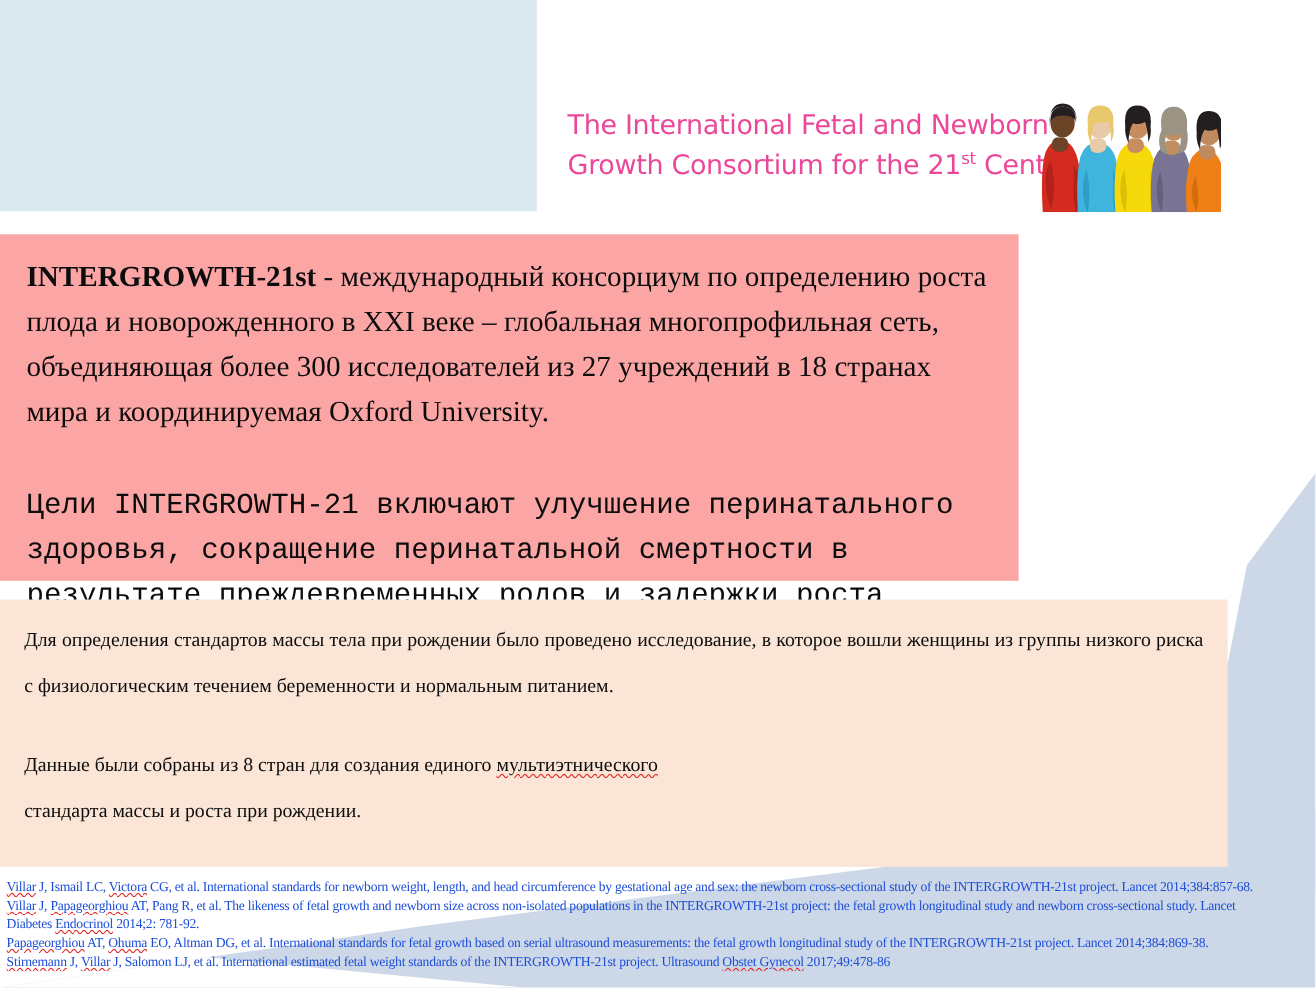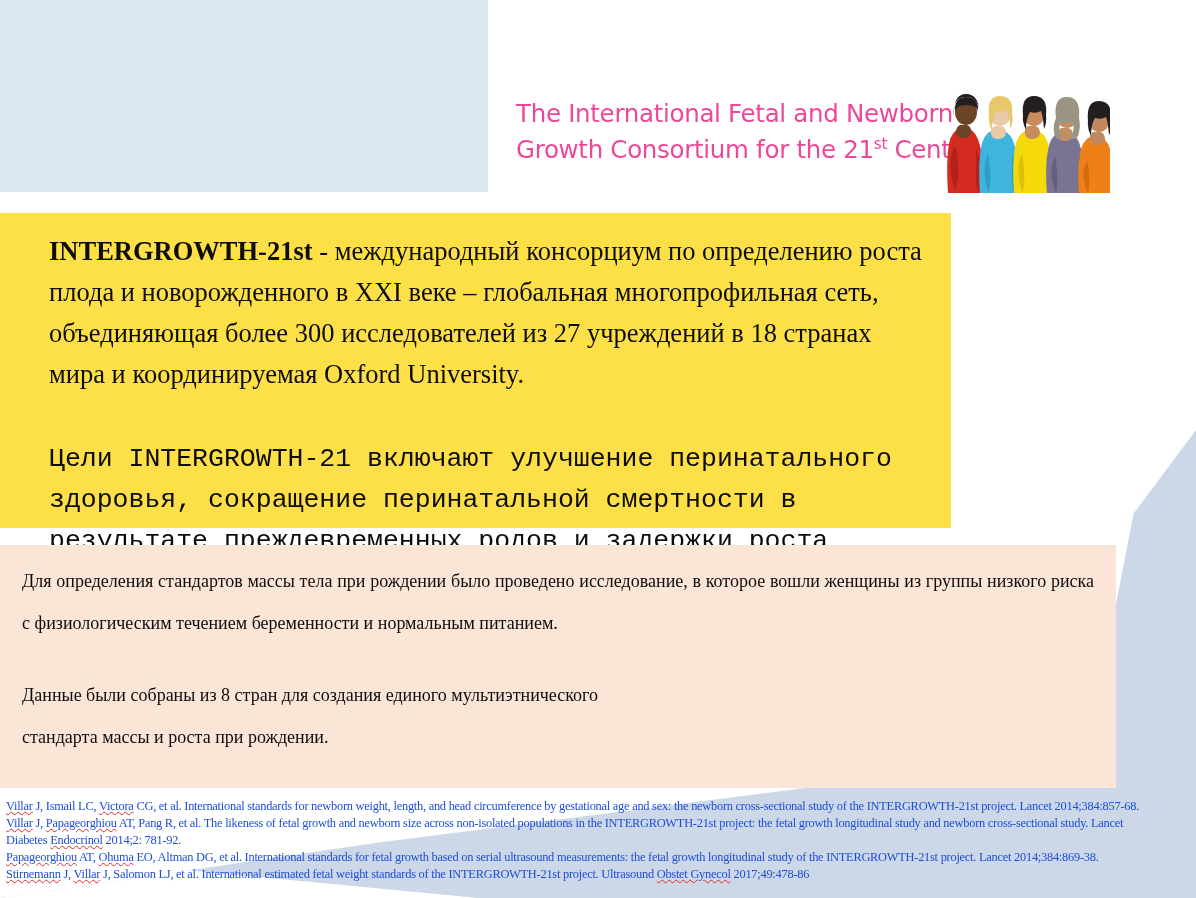--- a/index.html
+++ b/index.html
@@ -103,23 +103,22 @@
     z-index: 3;
   }
 
   
   .panel-blue {
     position: absolute;
     left: 0;
     top: 213px;
     width: 926px;
     height: 315px;
-    background: #fde047;
+    background: #fca5a5;
     z-index: 2;
-    padding-left: 25px;
   }
   .panel-blue .panel-inner {
     padding: 18px 26px 0 24px;
   }
   .p-blue {
     font-family: "Liberation Serif", "DejaVu Serif", serif;
     font-size: 26.5px;
     line-height: 41px;
     color: #0d0d0d;
     margin: 0;
@@ -181,20 +180,21 @@
 
   
   .sp {
     text-decoration: underline;
     text-decoration-style: wavy;
     text-decoration-color: #e02b2b;
     text-decoration-thickness: 1px;
     text-underline-offset: 1px;
   }
   .sp-big {
+    text-decoration: underline;
     text-decoration-style: wavy;
     text-decoration-color: #e02b2b;
     text-decoration-thickness: 1.4px;
     text-underline-offset: 2px;
   }
 </style>
 </head>
 <body>
 
 <div class="bg-layer">

